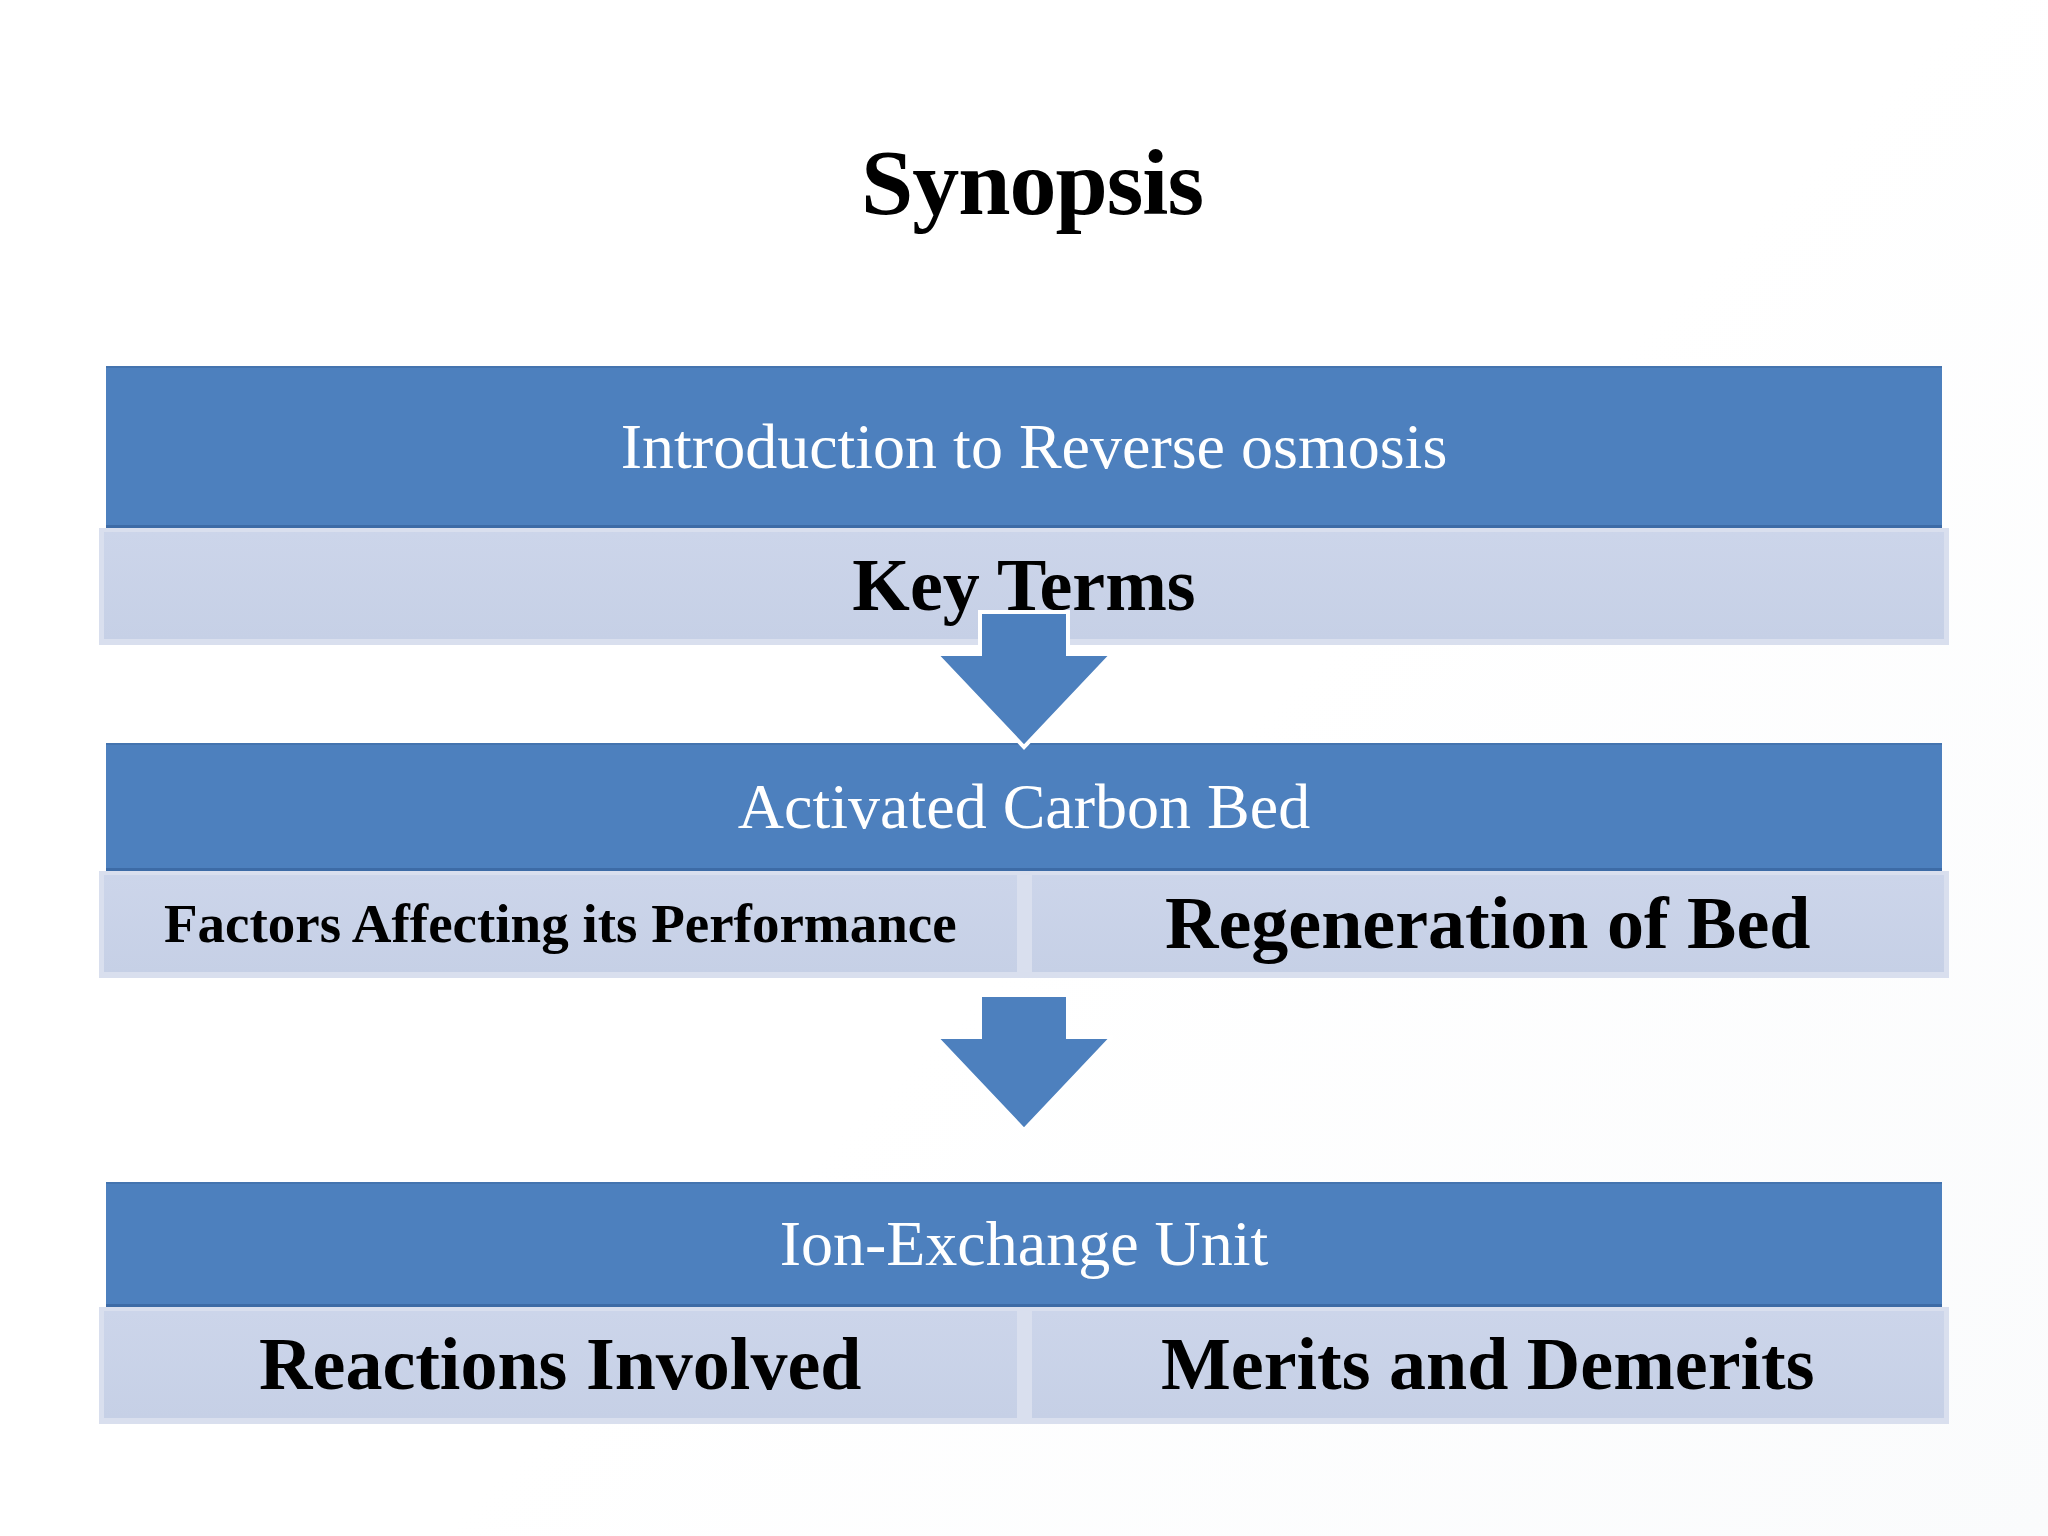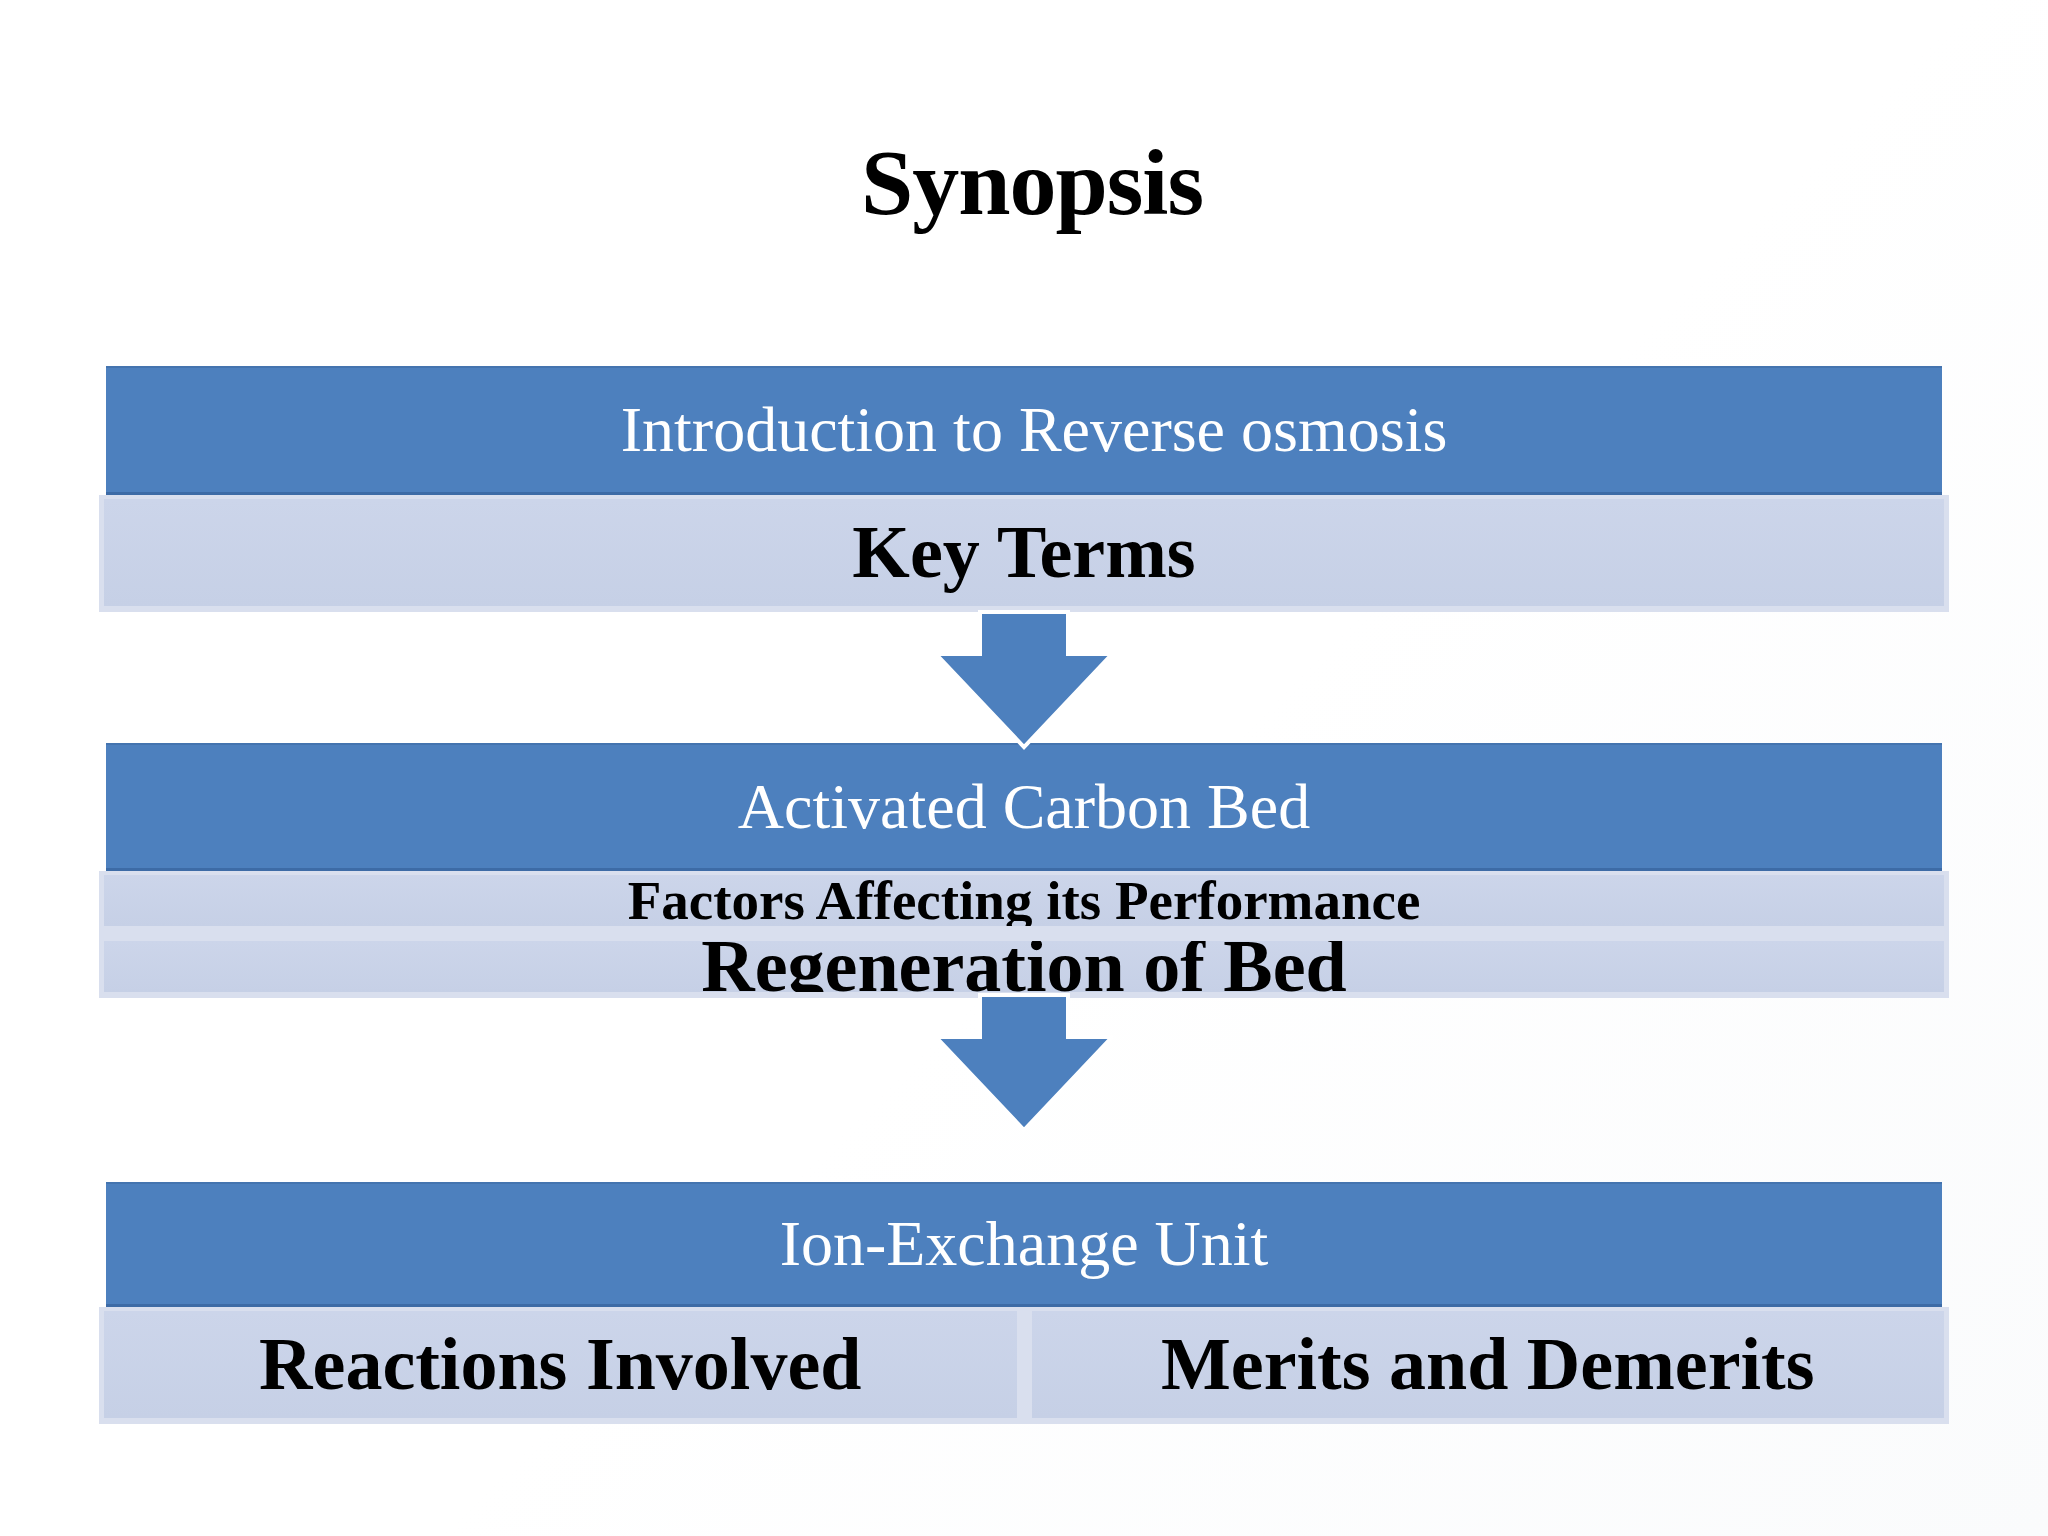--- a/index.html
+++ b/index.html
@@ -65,24 +65,24 @@
     background:linear-gradient(var(--cell-fill-top),var(--cell-fill));
     display:flex;align-items:center;justify-content:center;
     color:var(--cell-text);
     font-size:74px;
     font-weight:bold;
     white-space:nowrap;
     overflow:hidden;
   }
   .cell.small-label{font-size:55px;}
   .block-1{top:366px;}
-  .block-1 .block-header{height:129px;padding-left:20px;}
+  .block-1 .block-header{height:162px;padding-left:20px;}
   .block-2{top:743px;}
   .block-2 .block-header{height:128px;}
-  .block-2 .block-subrow{height:127px;flex-direction:column;}
+  .block-2 .block-subrow{height:107px;}
   .block-3{top:1174px;margin-top:8px;}
   .block-3 .block-subrow{height:117px;}
   .down-arrow{
     position:absolute;
     left:935px;
     width:178px;height:144px;
     z-index:3;
   }
   .arrow-1{top:606px;}
   .arrow-2{top:989px;}

